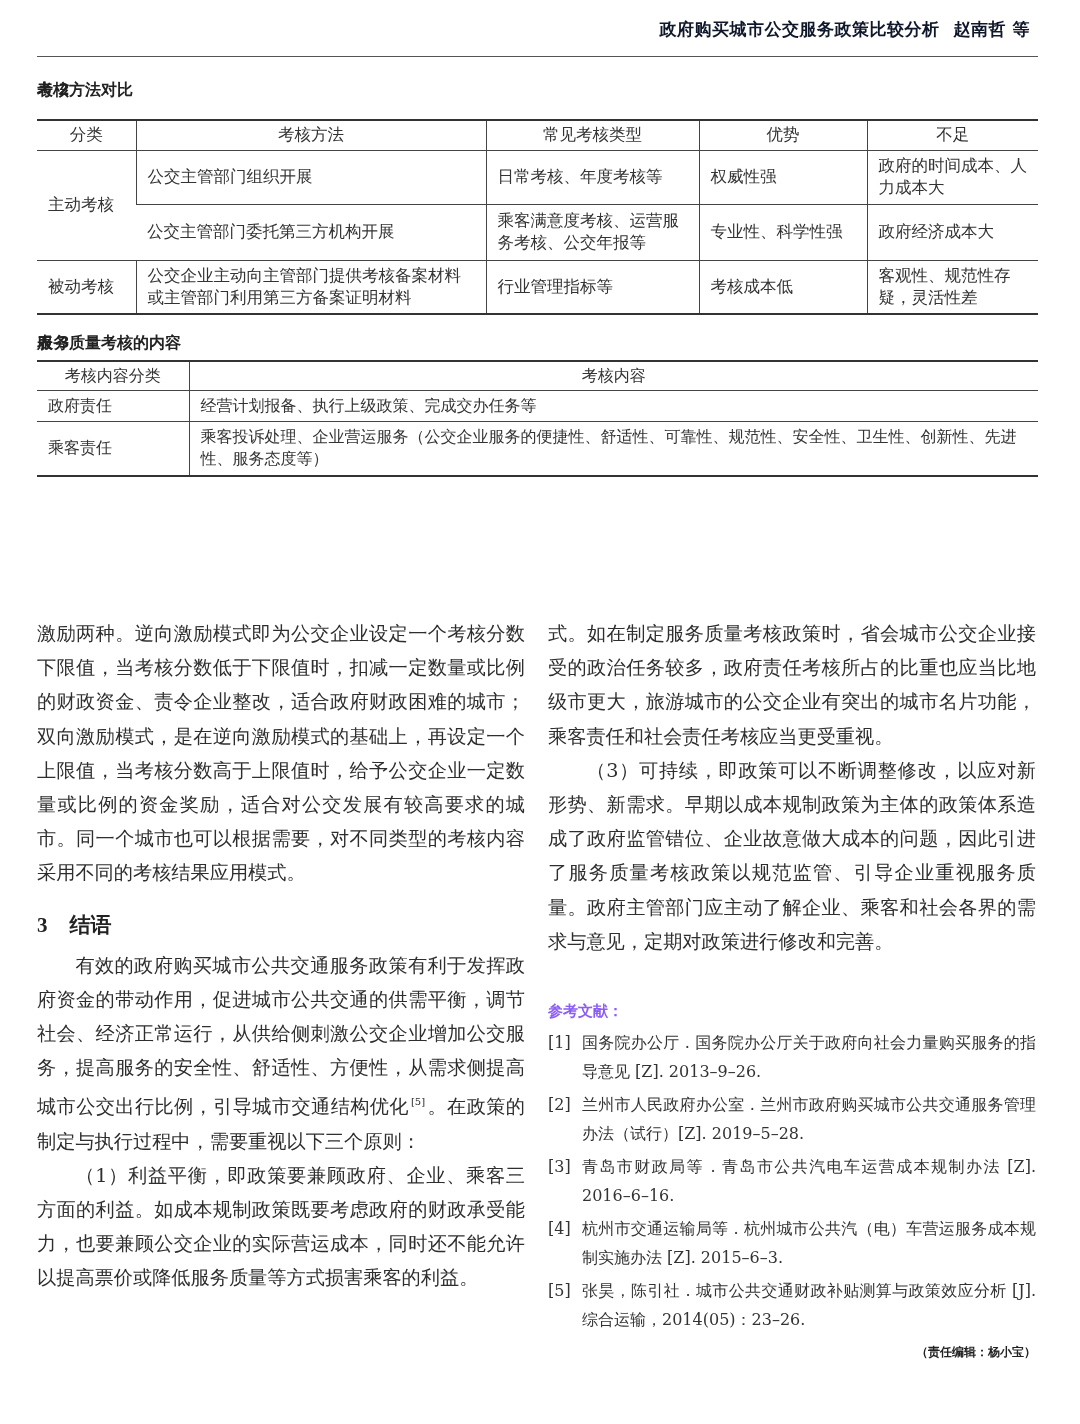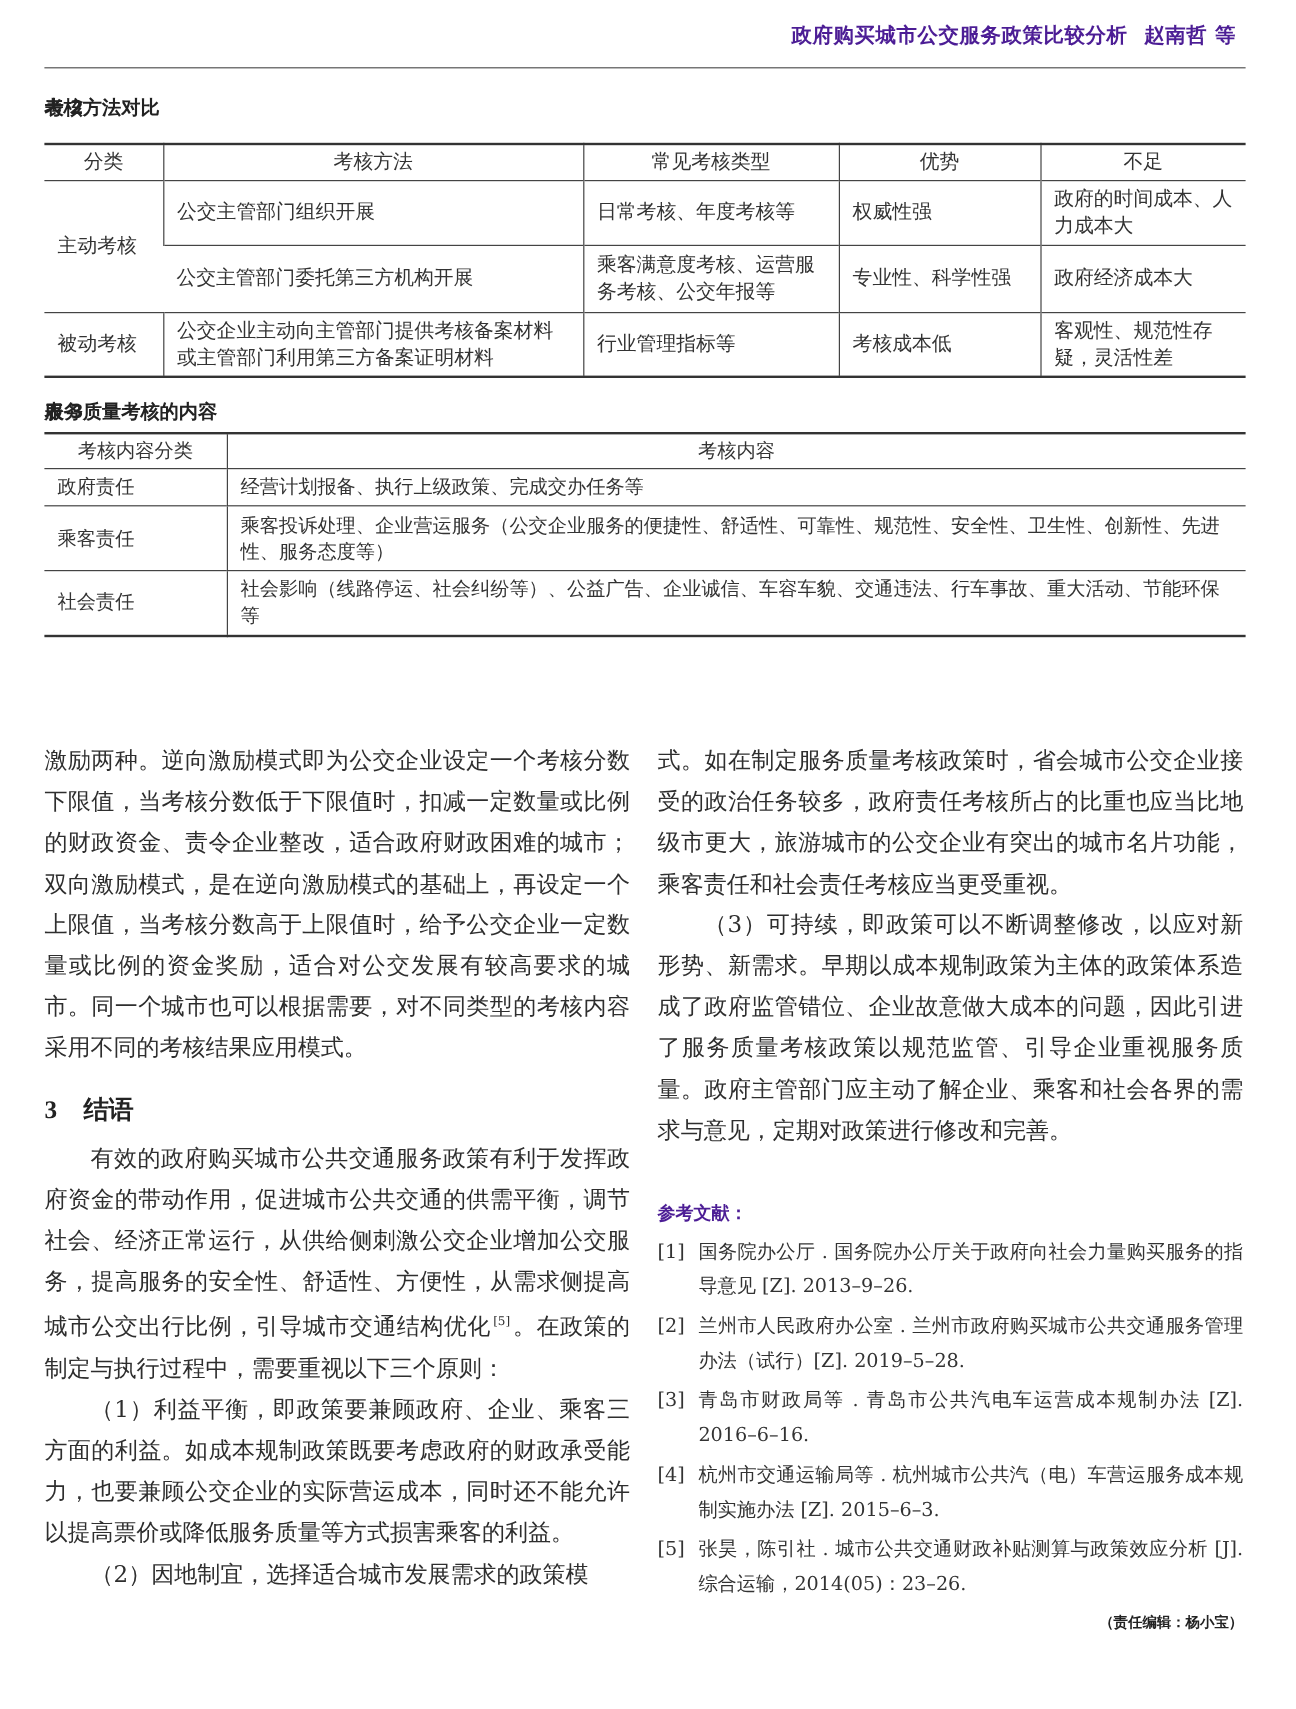--- a/index.html
+++ b/index.html
@@ -5,21 +5,21 @@
   * { margin: 0; padding: 0; box-sizing: border-box; }
   html, body { width: 1080px; height: 1424px; background: #ffffff; overflow: hidden; }
   body {
     position: relative;
     font-family: "DejaVu Serif", "Liberation Serif", serif;
     color: #2a2a2a;
   }
   .running-head {
     position: absolute; right: 50px; top: 18px;
     font-family: "DejaVu Sans", "Liberation Sans", sans-serif;
-    font-size: 17px; font-weight: bold; color: #4c1d95;
+    font-size: 17px; font-weight: bold; color: #0f172a;
     letter-spacing: 0.5px;
   }
   .running-head .author { margin-left: 14px; }
   .head-rule {
     position: absolute; left: 37px; right: 42px; top: 56px;
     border-top: 1.6px solid #555;
   }
 
   .table-caption {
     position: absolute; left: 37px; right: 42px;
@@ -81,21 +81,21 @@
     font-family: Liberation Serif, serif;
     font-weight: bold; font-size: 21px; color: #222;
     margin: 19px 0 9px 0; line-height: 30px;
   }
   .section-heading .sec-num { margin-right: 22px; }
   sup.cite { font-size: 10px; vertical-align: 8px; margin: 0 2px; }
 
   .refs { margin-top: 38px; font-size: 16px; line-height: 29px; color: #333; }
   .refs-title {
     font-family: "DejaVu Sans", "Liberation Sans", sans-serif;
-    font-weight: bold; font-size: 15px; margin-bottom: 2px; color: #4c1d95;
+    font-weight: bold; font-size: 15px; margin-bottom: 2px; color: #8b5cf6;
   }
   .ref-item { display: flex; margin-bottom: 4px; }
   .ref-item .ref-num { flex: 0 0 34px; }
   .ref-item .ref-text { flex: 1; }
   .editor {
     text-align: right; margin-top: 4px;
     font-family: "DejaVu Sans", "Liberation Sans", sans-serif;
     font-weight: bold; font-size: 12px; color: #222;
   }
 </style>
@@ -167,35 +167,30 @@
     <th>考核内容</th>
   </tr>
   <tr class="g">
     <td class="center">政府责任</td>
     <td>经营计划报备、执行上级政策、完成交办任务等</td>
   </tr>
   <tr class="m">
     <td class="center">乘客责任</td>
     <td>乘客投诉处理、企业营运服务（公交企业服务的便捷性、舒适性、可靠性、规范性、安全性、卫生性、创新性、先进性、服务态度等）</td>
   </tr>
-  <tr class="m">
-    <td class="center">社会责任</td>
-    <td>社会影响（线路停运、社会纠纷等）、公益广告、企业诚信、车容车貌、交通违法、行车事故、重大活动、节能环保等</td>
-  </tr>
 </tbody>
   </table>
 
 <div class="col" id="col-left">
   <p>激励两种。逆向激励模式即为公交企业设定一个考核分数下限值，当考核分数低于下限值时，扣减一定数量或比例的财政资金、责令企业整改，适合政府财政困难的城市；双向激励模式，是在逆向激励模式的基础上，再设定一个上限值，当考核分数高于上限值时，给予公交企业一定数量或比例的资金奖励，适合对公交发展有较高要求的城市。同一个城市也可以根据需要，对不同类型的考核内容采用不同的考核结果应用模式。</p>
   <div class="section-heading">
     <span class="sec-num">3</span><span>结语</span>
   </div>
   <p class="indent"><span>有效的政府购买城市公共交通服务政策有利于发挥政府资金的带动作用，促进城市公共交通的供需平衡，调节社会、经济正常运行，从供给侧刺激公交企业增加公交服务，提高服务的安全性、舒适性、方便性，从需求侧提高城市公交出行比例，引导城市交通结构优化</span><sup class="cite">[5]</sup><span>。在政策的制定与执行过程中，需要重视以下三个原则：</span></p>
   <p class="indent">（1）利益平衡，即政策要兼顾政府、企业、乘客三方面的利益。如成本规制政策既要考虑政府的财政承受能力，也要兼顾公交企业的实际营运成本，同时还不能允许以提高票价或降低服务质量等方式损害乘客的利益。</p>
-  <p class="indent">（2）因地制宜，选择适合城市发展需求的政策模</p>
 </div>
 
 <div class="col" id="col-right">
   <p>式。如在制定服务质量考核政策时，省会城市公交企业接受的政治任务较多，政府责任考核所占的比重也应当比地级市更大，旅游城市的公交企业有突出的城市名片功能，乘客责任和社会责任考核应当更受重视。</p>
   <p class="indent">（3）可持续，即政策可以不断调整修改，以应对新形势、新需求。早期以成本规制政策为主体的政策体系造成了政府监管错位、企业故意做大成本的问题，因此引进了服务质量考核政策以规范监管、引导企业重视服务质量。政府主管部门应主动了解企业、乘客和社会各界的需求与意见，定期对政策进行修改和完善。</p>
 
   <div class="refs">
     <div class="refs-title">参考文献：</div>
     <div class="ref-item">
       <span class="ref-num">[1]</span>

